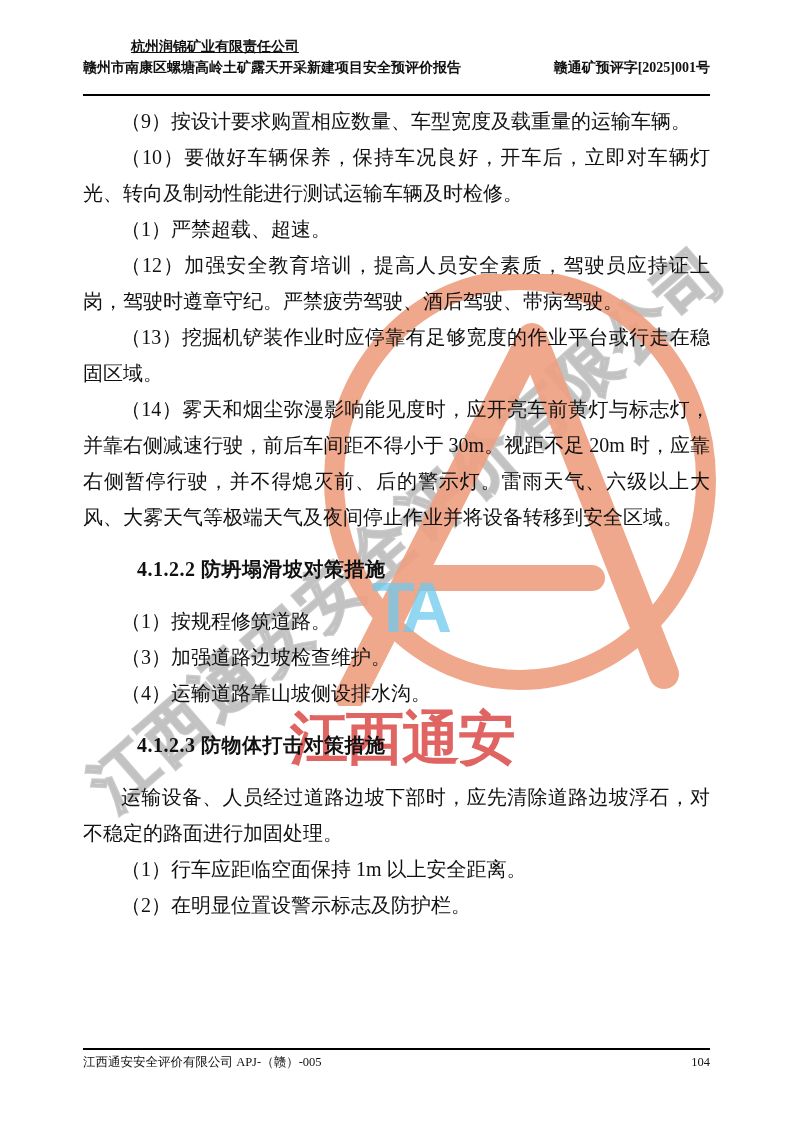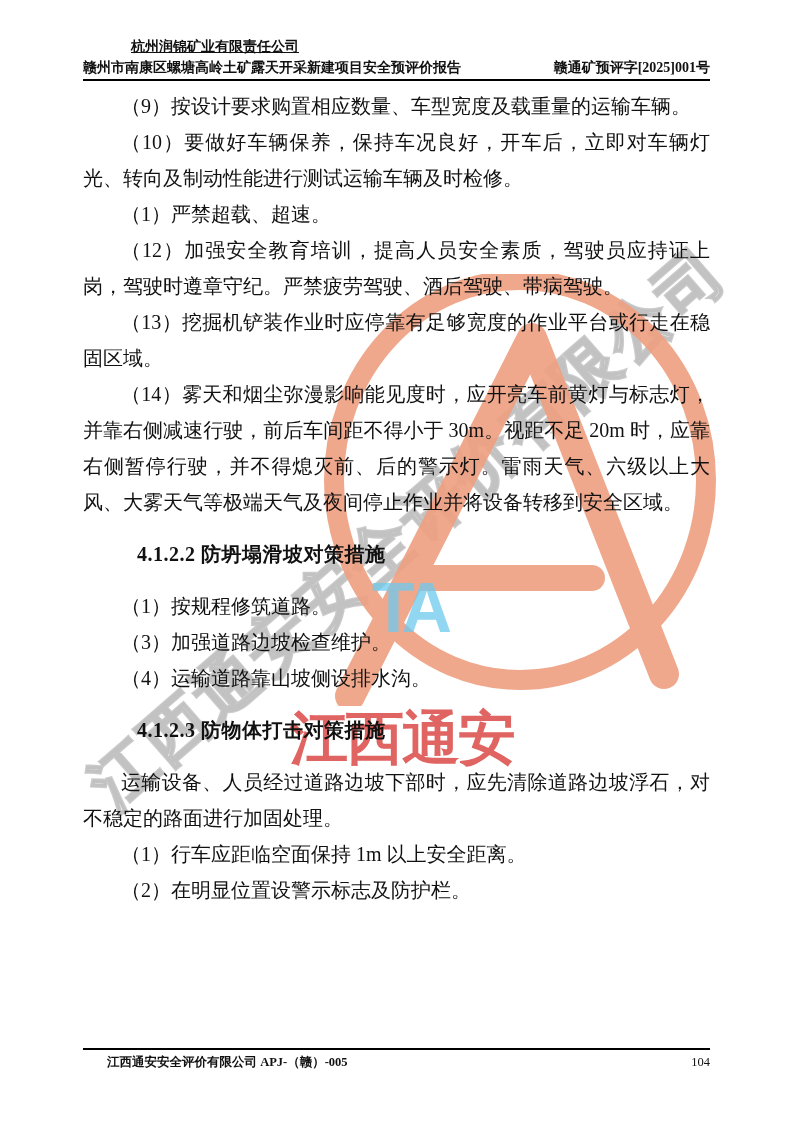--- a/index.html
+++ b/index.html
@@ -9,38 +9,38 @@
     margin:0 auto;
   }
   .content-layer{position:absolute;inset:0;z-index:2;}
   .margins{position:absolute;left:83px;right:83px;top:36px;}
 
   
   .header-line1{font-size:14px;font-weight:bold;line-height:21px;text-decoration:underline;margin-left:48px;}
   .header-line2{
     display:flex;justify-content:space-between;align-items:flex-end;
     font-size:14px;font-weight:bold;line-height:21px;
-    border-bottom:2px solid #000;padding-bottom:1px;
+    border-bottom:2px solid #000;padding-bottom:16px;
   }
 
   
   .doc-body{margin-top:7px;font-size:20px;line-height:36px;text-align:justify;}
   .para{margin:0;text-indent:38px;}
   .heading{
     margin:16px;text-indent:38px;font-weight:bold;
     font-family:Liberation Serif, serif;
     letter-spacing:0.5px;
   }
 
   
   .footer{
     position:absolute;left:83px;right:83px;top:1048px;z-index:2;
     border-top:2px solid #000;padding-top:4px;font-size:12.5px;line-height:16px;
   }
-  .footer-company{font-weight:bold;margin-left:24px;}
+  .footer-company{font-weight:normal;}
   .footer-page{position:absolute;left:0;right:0;top:4px;text-align:right;font-weight:normal;}
 
   
   .watermarks{position:absolute;inset:0;z-index:1;pointer-events:none;}
   .wm-stamp{position:absolute;left:318px;top:274px;opacity:0.92;}
   .wm-diagonal{
     position:absolute;left:100px;top:752px;white-space:nowrap;
     transform:rotate(-41deg);transform-origin:0 50%;
     font-family:"Liberation Sans","DejaVu Sans",sans-serif;font-weight:bold;
     font-size:64px;letter-spacing:4px;

